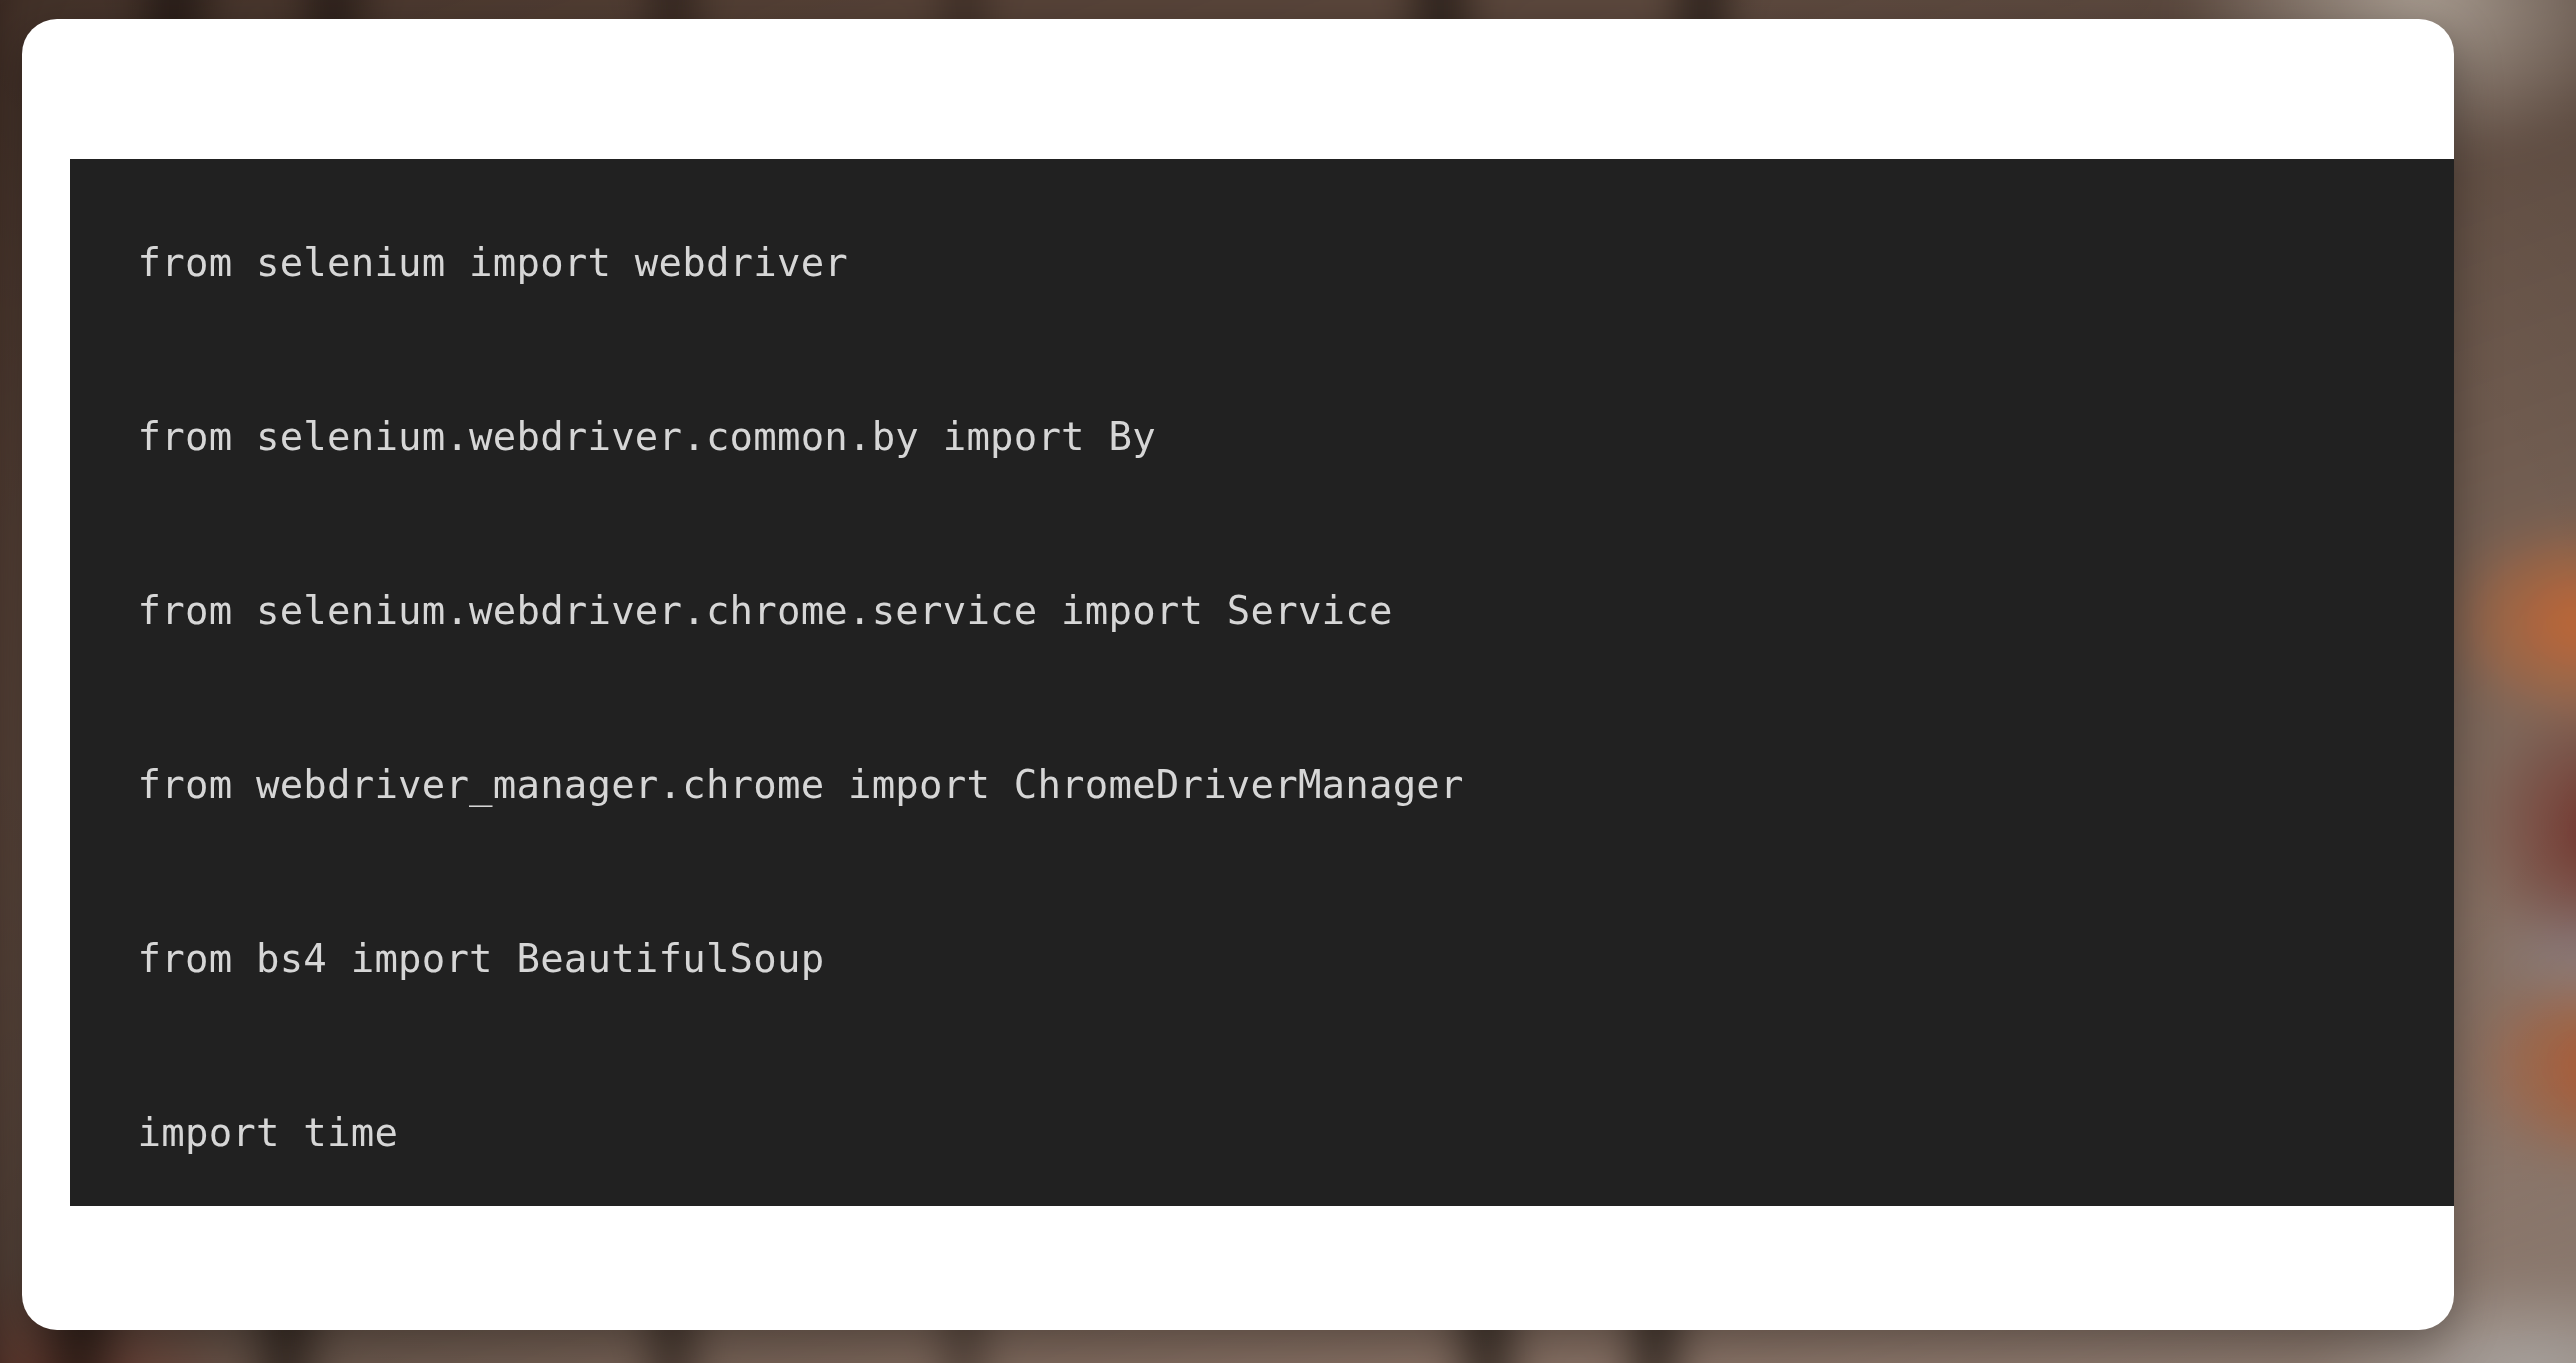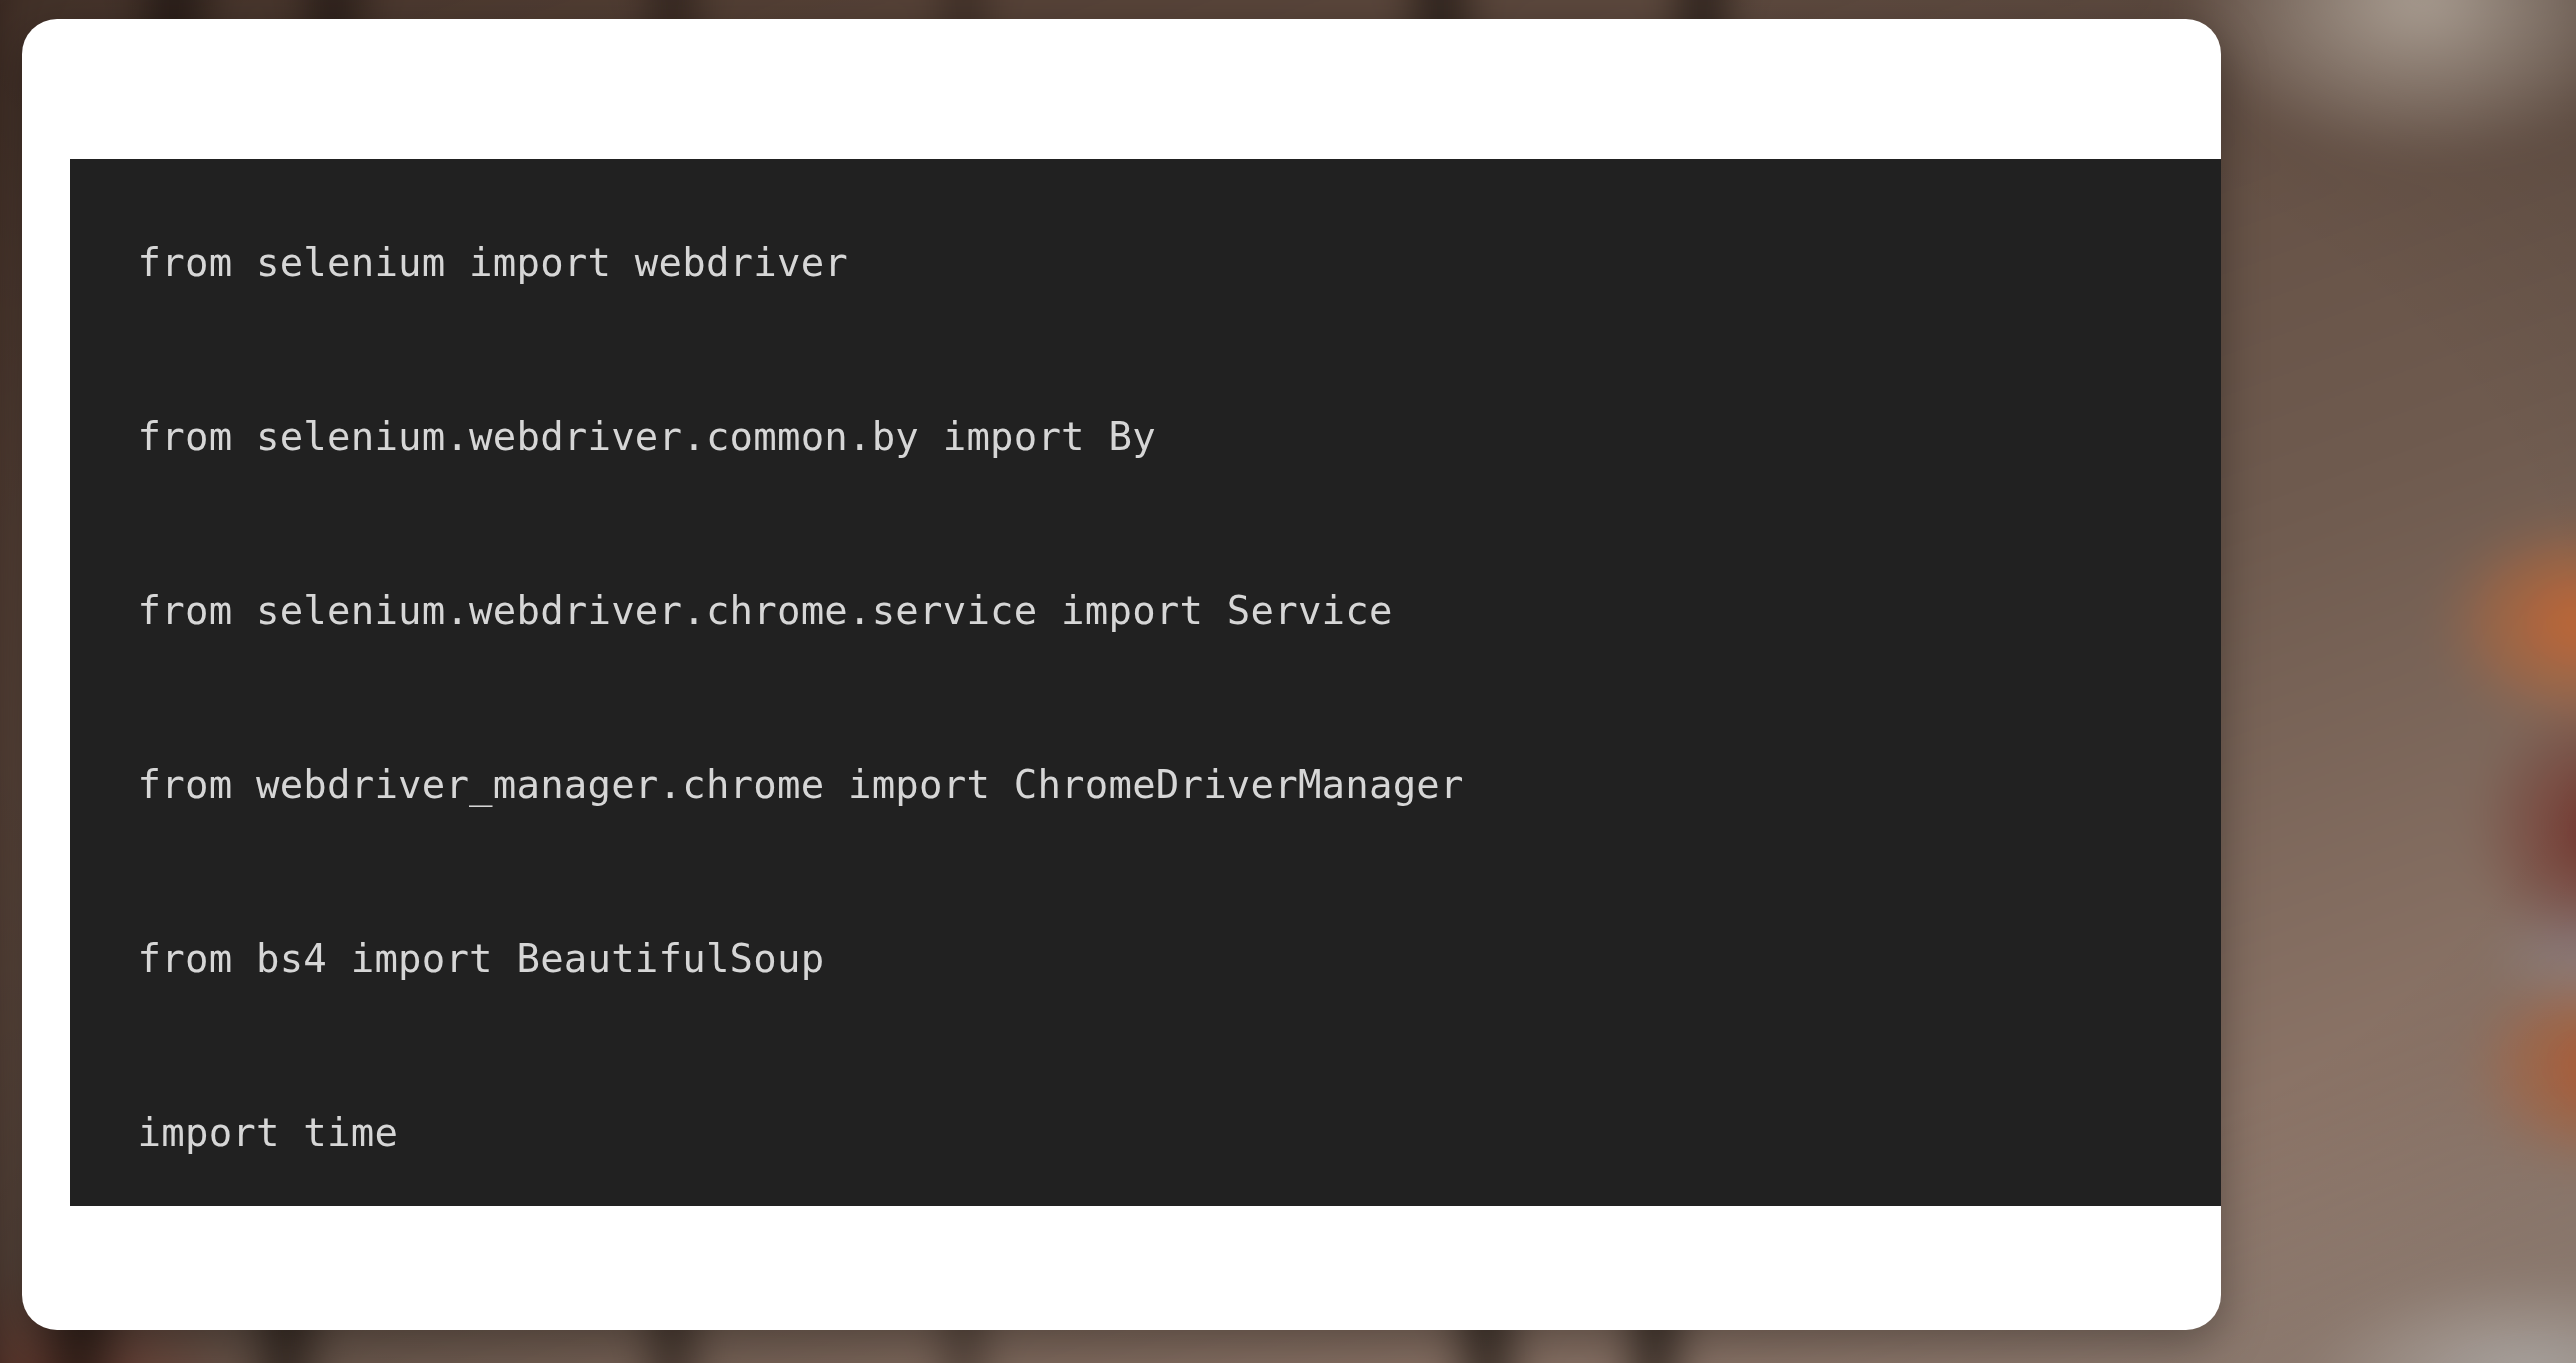--- a/index.html
+++ b/index.html
@@ -64,21 +64,21 @@
     inset: 0;
     background: radial-gradient(ellipse 118% 118% at 50% 48%,
                 rgba(0,0,0,0) 42%, rgba(0,0,0,0.30) 78%, rgba(0,0,0,0.52) 100%);
   }
 
   
   #card {
     position: absolute;
     left: 21.6px;
     top: 18.5px;
-    width: 2199px;
+    width: 2432px;
     height: 1311px;
     background: #ffffff;
     border-radius: 35px;
     z-index: 2;
     box-shadow: 0 14px 46px rgba(0,0,0,0.34);
     overflow: hidden;
   }
 
   
   #code-block {

